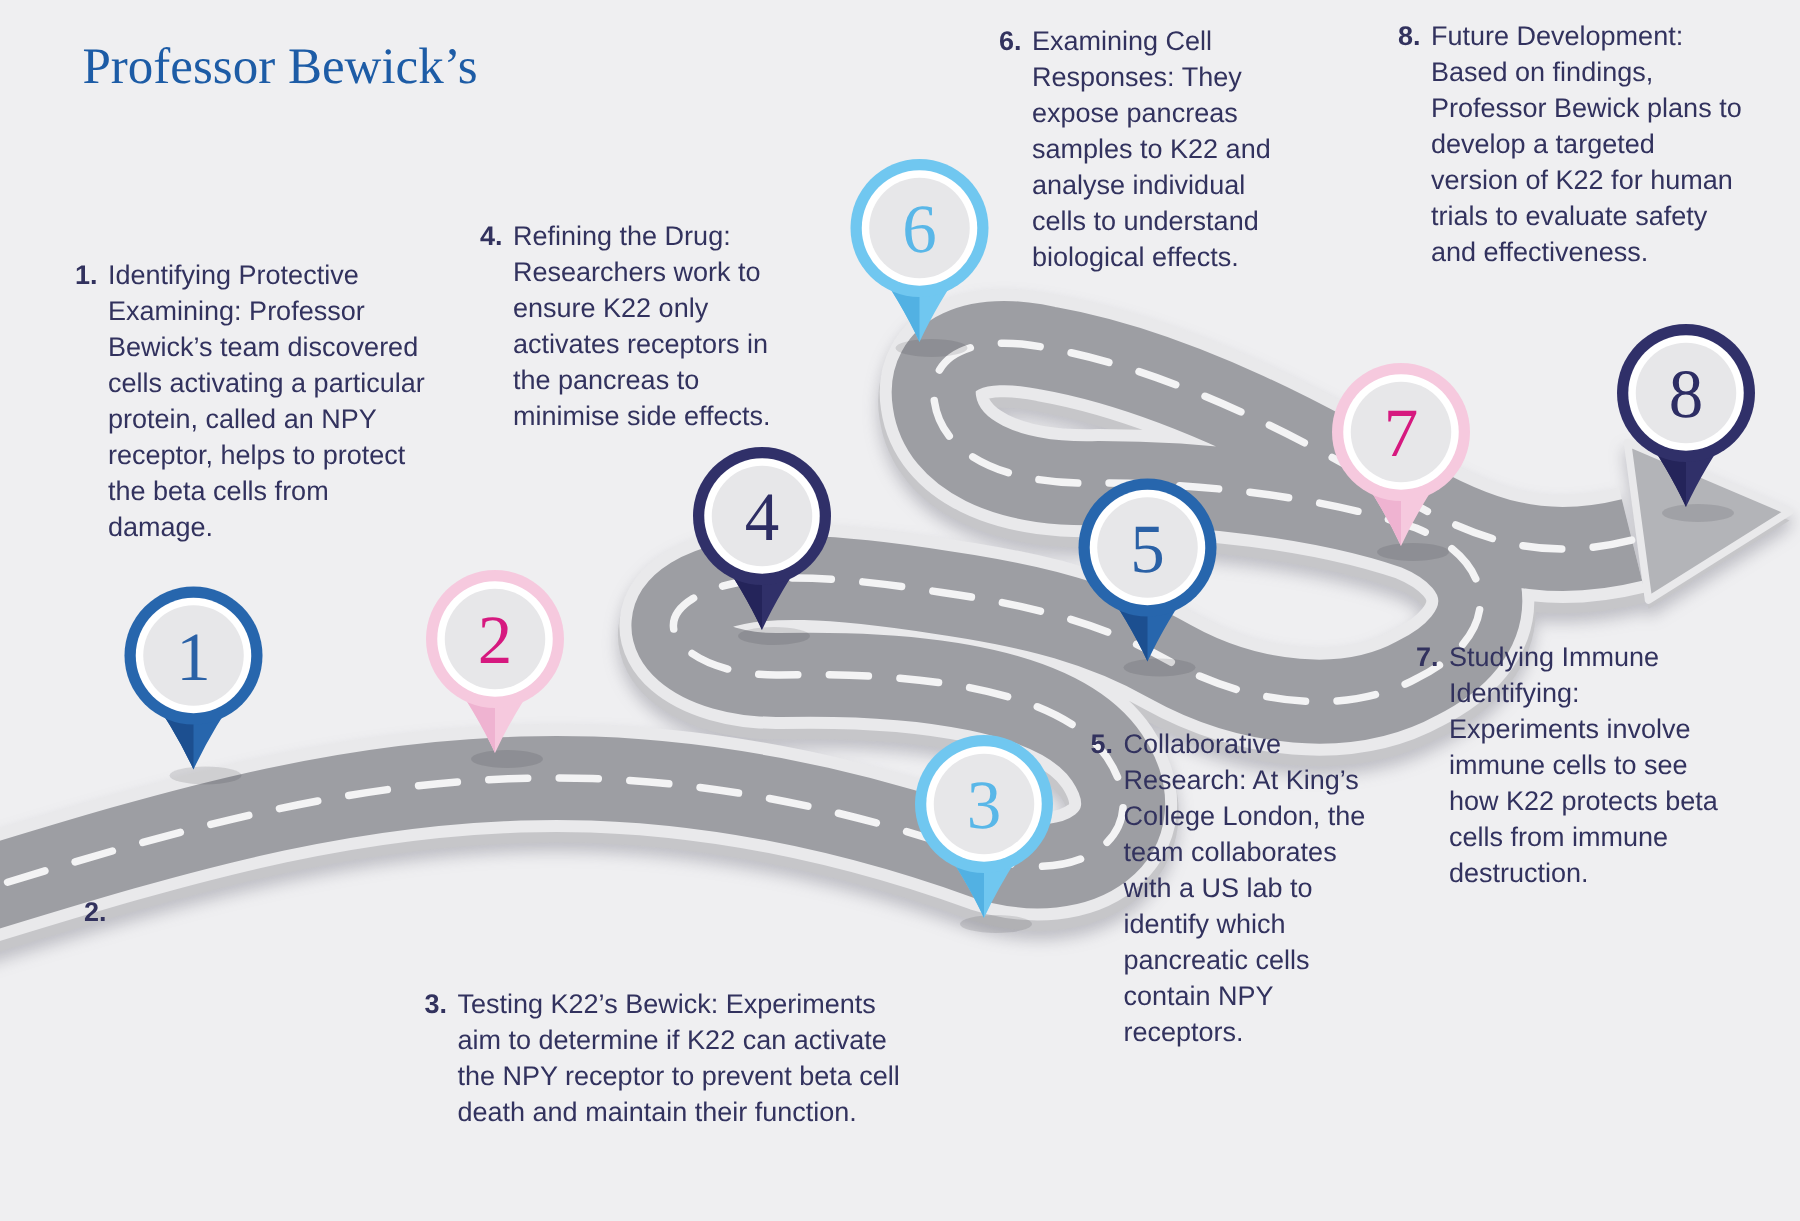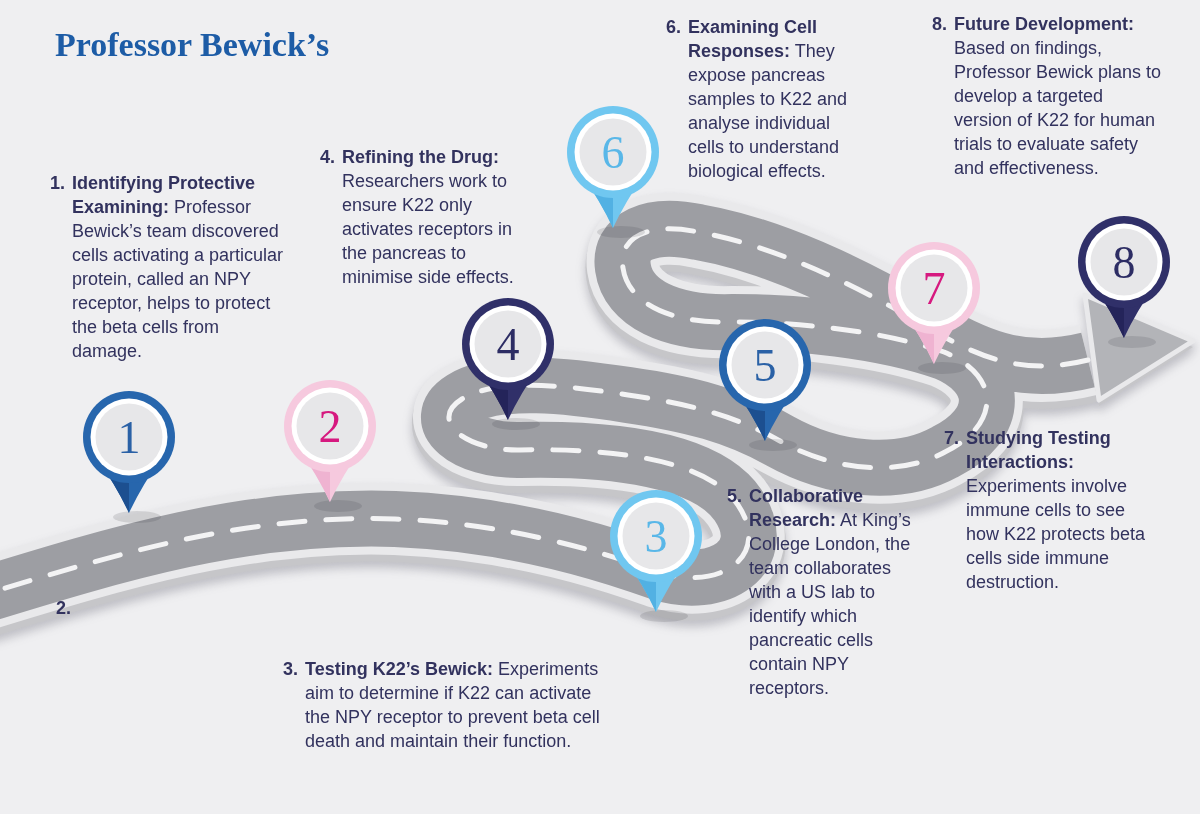--- a/index.html
+++ b/index.html
@@ -15,32 +15,32 @@
   .road-asphalt{fill:none;stroke:var(--road-asphalt,#9d9ea3);stroke-width:56;}
   .road-dashes{fill:none;stroke:var(--road-dash,#f3f3f4);stroke-width:5;
     stroke-dasharray:26 21;stroke-linecap:round;}
   .arrow-underside{fill:var(--road-underside,#c6c6c9);}
   .arrow-head{fill:var(--arrow-fill,#b3b4b8);stroke:var(--road-casing,#e9e9eb);stroke-width:5;stroke-linejoin:round;}
   .road-group{filter:drop-shadow(0 6px 5px rgba(70,70,85,0.28));}
   
   .title{
     position:absolute;left:55px;top:24px;
     font-family:"Liberation Serif","DejaVu Serif",serif;
-    font-weight:bold;font-size:34px;line-height:1.22;
+    font-weight:normal;font-size:34px;line-height:1.22;
     color:var(--title-blue,#1d5ca6);
   }
   
   .step{
     position:absolute;display:flex;align-items:flex-start;
     color:var(--text-navy,#32325e);
     font-size:18px;line-height:1.33;
   }
   .step-num{font-weight:bold;flex:0 0 auto;margin-right:7px;}
   .step-txt{flex:1 1 auto;}
-  .step-txt b{font-weight:bold;}
+  .step-txt b{font-weight:normal;}
   .pin-number{font-family:"Liberation Serif","DejaVu Serif",serif;}
 </style>
 </head>
 <body>
 
 <div class="stage">
 
   <svg width="1200" height="814" viewBox="0 0 1200 814">
     <g class="road-group">
       <path class="road-underside" transform="translate(0,6)" d="M -40 602 C 110 556 240 514 395 519 C 505 523 600 551 658 572 C 720 592 772 556 738 505 C 707 459 612 448 520 450 C 465 451 428 420 462 399 C 498 377 570 386 628 395 C 690 404 736 416 780 441 C 832 470 898 478 945 452 C 1000 425 1002 376 944 352 C 880 330 795 322 733 322 C 670 324 628 303 623 268 C 618 236 650 222 698 232 C 778 246 865 290 932 330 C 985 361 1028 375 1088 360"></path>
@@ -154,21 +154,21 @@
     <span class="step-txt"><b>Collaborative Research:</b> <span>At King’s College London, the team collaborates with a US lab to identify which pancreatic cells contain NPY receptors.</span></span>
   </div>
 
   <div class="step" style="left:666px;top:16px;width:205px;">
     <span class="step-num">6.</span>
     <span class="step-txt"><b>Examining Cell Responses:</b> <span>They expose pancreas samples to K22 and analyse individual cells to understand biological effects.</span></span>
   </div>
 
   <div class="step" style="left:944px;top:427px;width:205px;">
     <span class="step-num">7.</span>
-    <span class="step-txt"><b>Studying Testing Interactions:</b> <span>Experiments involve immune cells to see how K22 protects beta cells side immune destruction.</span></span>
+    <span class="step-txt"><b>Studying Immune Identifying:</b> <span>Experiments involve immune cells to see how K22 protects beta cells from immune destruction.</span></span>
   </div>
 
   <div class="step" style="left:932px;top:13px;width:232px;">
     <span class="step-num">8.</span>
     <span class="step-txt"><b>Future Development:</b> <span>Based on findings, Professor Bewick plans to develop a targeted version of K22 for human trials to evaluate safety and effectiveness.</span></span>
   </div>
 
 </div>
 
 </body></html>

